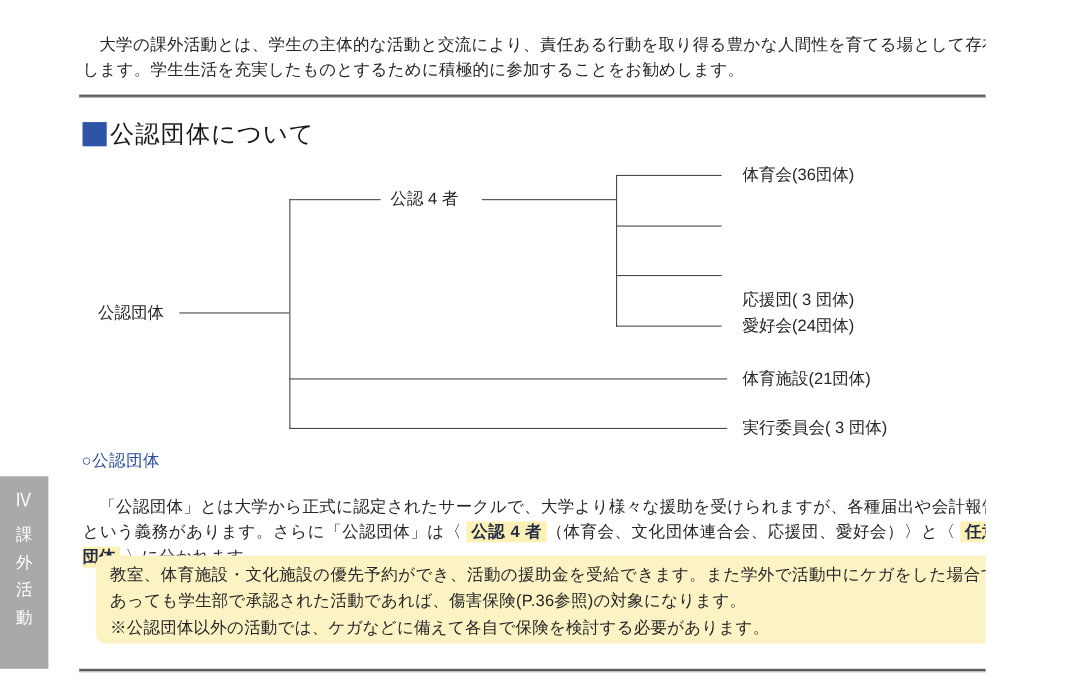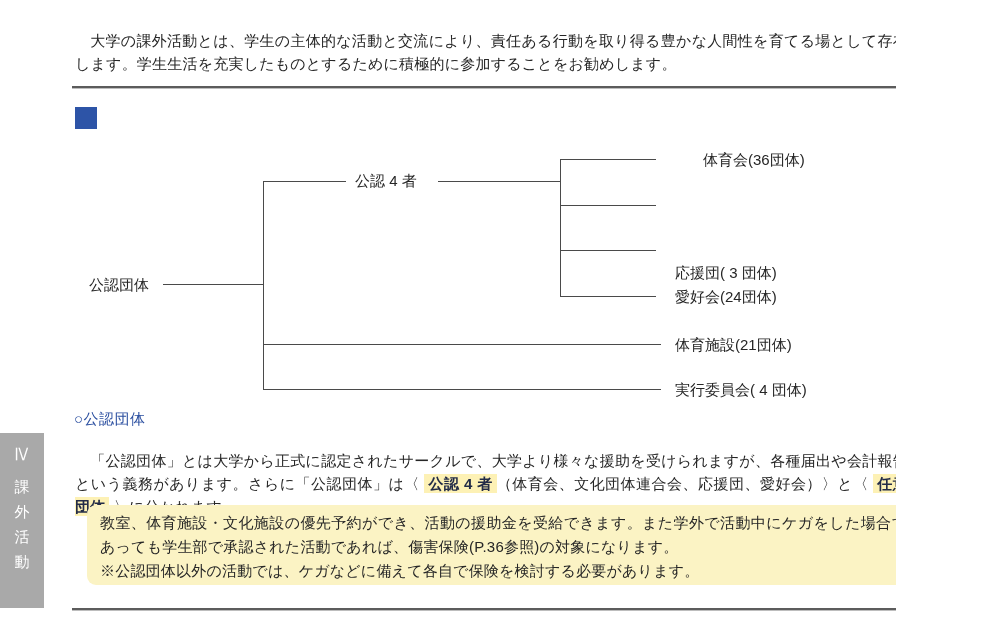--- a/index.html
+++ b/index.html
@@ -106,52 +106,53 @@
 <body>
 
 <div class="page">
 
   <p class="intro jtext">　大学の課外活動とは、学生の主体的な活動と交流により、責任ある行動を取り得る豊かな人間性を育てる場として存在します。学生生活を充実したものとするために積極的に参加することをお勧めします。</p>
 
   <div class="rule rule-top"></div>
 
   <div class="section-heading">
     <div class="section-square"></div>
+    <div class="section-title">公認団体について</div>
   </div>
 
   <div class="tree">
 
     <div class="tlabel" style="left:89px; top:277px;">公認団体</div>
 
     <div class="tline" style="left:163px; top:284px; width:100px; height:1px;"></div>
 
     <div class="tline" style="left:263px; top:181px; width:1px; height:209px;"></div>
 
     <div class="tline" style="left:263px; top:181px; width:83px; height:1px;"></div>
     <div class="tlabel" style="left:355px; top:173px;">公認 4 者</div>
     <div class="tline" style="left:438px; top:181px; width:122px; height:1px;"></div>
 
     <div class="tline" style="left:560px; top:159px; width:1px; height:138px;"></div>
 
     <div class="tline" style="left:560px; top:159px; width:96px; height:1px;"></div>
-    <div class="tlabel" style="left:675px; top:152px;margin-left:28px;">体育会(36団体)</div>
+    <div class="tlabel" style="left:675px; top:152px;">体育会(36団体)</div>
 
     <div class="tline" style="left:560px; top:205px; width:96px; height:1px;"></div>
 
     <div class="tline" style="left:560px; top:250px; width:96px; height:1px;"></div>
     <div class="tlabel" style="left:675px; top:243px;margin-top:22px;">応援団( 3 団体)</div>
 
     <div class="tline" style="left:560px; top:296px; width:96px; height:1px;"></div>
     <div class="tlabel" style="left:675px; top:289px;">愛好会(24団体)</div>
 
     <div class="tline" style="left:263px; top:344px; width:398px; height:1px;"></div>
     <div class="tlabel" style="left:675px; top:337px;">体育施設(21団体)</div>
 
     <div class="tline" style="left:263px; top:389px; width:398px; height:1px;"></div>
-    <div class="tlabel" style="left:675px; top:382px;">実行委員会( 4 団体)</div>
+    <div class="tlabel" style="left:675px; top:382px;">実行委員会( 3 団体)</div>
   </div>
 
   <div class="subsection-title">○公認団体</div>
 
   <p class="body-par jtext"><span>　「公認団体」とは大学から正式に認定されたサークルで、大学より様々な援助を受けられますが、各種届出や会計報告という義務があります。さらに「公認団体」は〈 </span><span class="hl">公認 4 者</span><span>（体育会、文化団体連合会、応援団、愛好会）〉と〈 </span><span class="hl">任意団体</span><span> 〉に分かれます。</span></p>
 
   <div class="note-box">
     <p>教室、体育施設・文化施設の優先予約ができ、活動の援助金を受給できます。また学外で活動中にケガをした場合であっても学生部で承認された活動であれば、傷害保険(P.36参照)の対象になります。</p>
     <p>※公認団体以外の活動では、ケガなどに備えて各自で保険を検討する必要があります。</p>
   </div>

